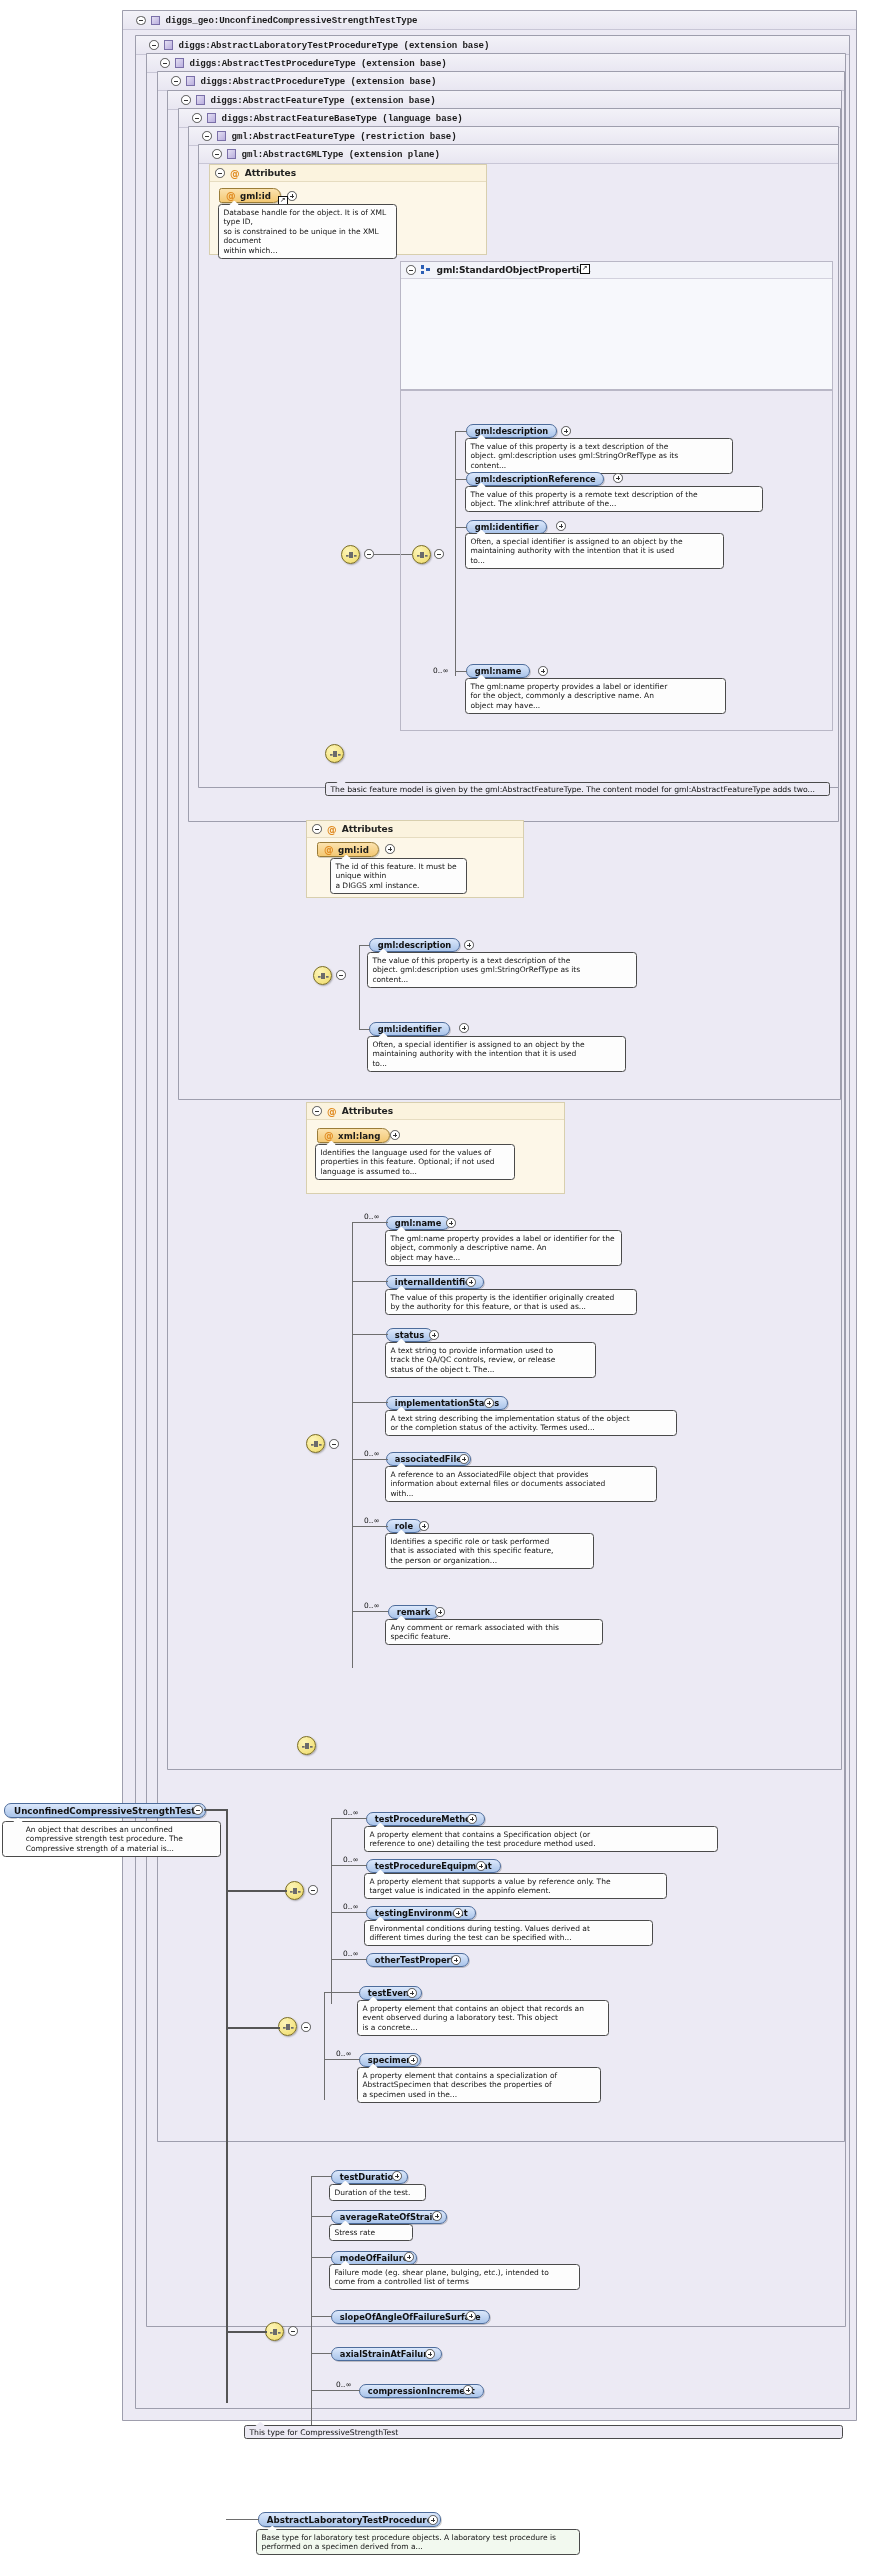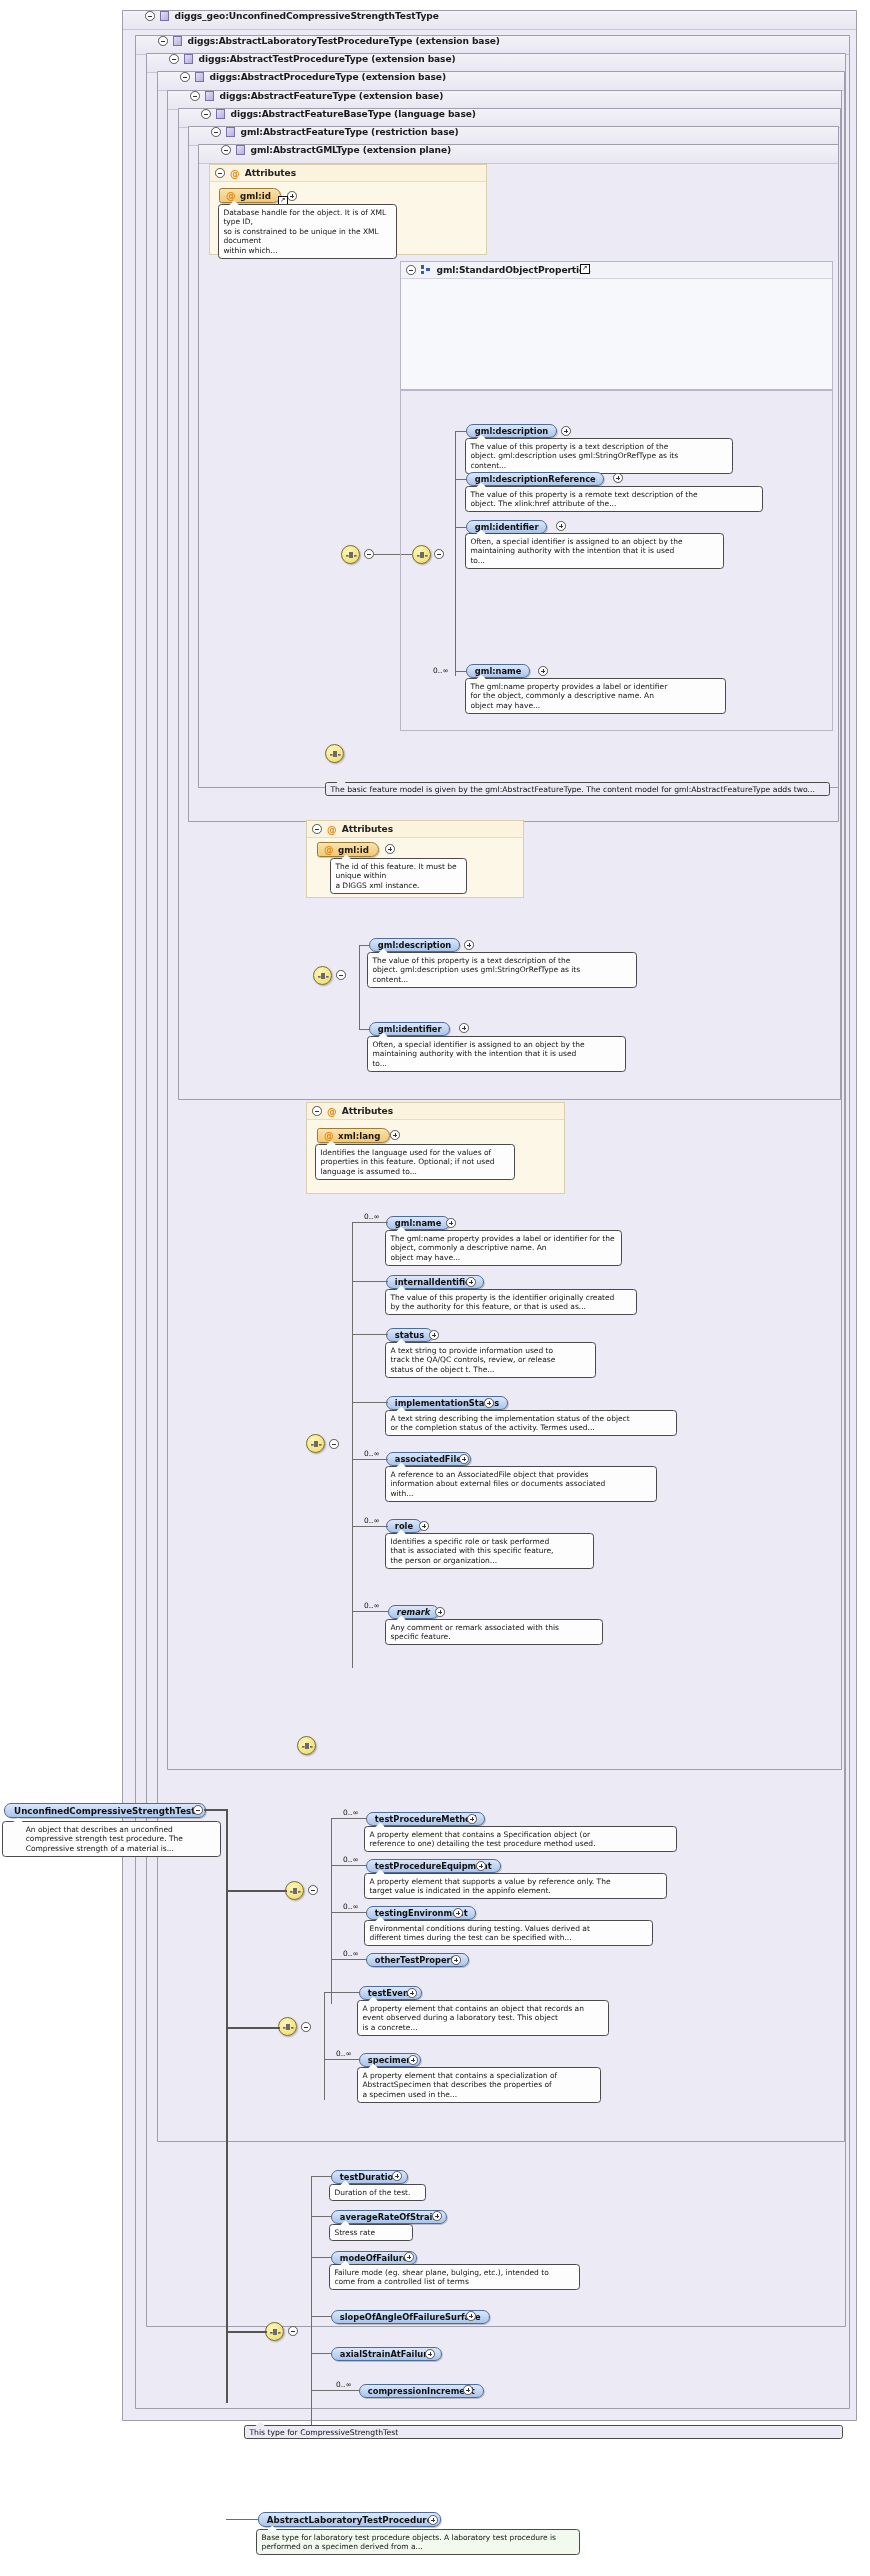--- a/index.html
+++ b/index.html
@@ -19,25 +19,26 @@
   
   .tbox {
     position: absolute;
     border: 0.9px solid #9e9ead;
     background: #eceaf4;
     border-radius: 0.9px;
   }
   .tbox > .thead {
     height: 19px;
     display: flex;
-    align-items: flex-start;
+    align-items: center;
     gap: 5.2px;
-    padding-left: 22px;
+    padding-left: 13px;
     background: linear-gradient(to bottom,#f3f2f8 0%,#e8e6f1 100%);
     border-bottom: 0.9px solid #c8c6d6;
+    font-family: Liberation Mono, monospace;
   }
   .thead .tlabel {
     font-size: 9.1px;
     font-weight: bold;
     color: #1a1a1a;
     white-space: nowrap;
     letter-spacing: -0.1px;
   }
 
   
@@ -489,21 +490,21 @@
   <div class="el-pill" style="left:386px; top:1519px;">
     <span>role</span>
   </div>
   <div class="pm plus" style="left:419px; top:1521px;"></div>
   <div class="h" style="left:352px; top:1526px; width:36px;"></div>
   <div class="doc tail" style="left:385px; top:1533px; width:209px;">Identifies a specific role or task performed
 that is associated with this specific feature,
 the person or organization...</div>
 
   <div class="mult" style="left:364px; top:1601px;">0..∞</div>
-  <div class="el-pill" style="left:388px; top:1605px;font-style:italic;">
+  <div class="el-pill" style="left:388px; top:1605px;">
     <span>remark</span>
   </div>
   <div class="pm plus" style="left:435px; top:1607px;"></div>
   <div class="h" style="left:352px; top:1611px; width:36px;"></div>
   <div class="doc tail" style="left:385px; top:1619px; width:218px;">Any comment or remark associated with this
 specific feature.</div>
 
   <div class="seq" style="left:297px; top:1736px;"></div>
 
   <div class="el-pill big" style="left:3.5px; top:1803px; padding:0 9.6px;">
@@ -520,21 +521,21 @@
   <div class="pm" style="left:308px; top:1885px;"></div>
   <div class="h2" style="left:226px; top:1890px; width:61px;"></div>
   <div class="v" style="left:331px; top:1818px; height:186px;"></div>
 
   <div class="mult" style="left:343px; top:1808px;">0..∞</div>
   <div class="el-pill" style="left:366px; top:1812px;">
     <span>testProcedureMethod</span>
   </div>
   <div class="pm plus" style="left:467px; top:1814px;"></div>
   <div class="h" style="left:331px; top:1818px; width:36px;"></div>
-  <div class="doc tail" style="left:364px; top:1826px; width:313px;">A property element that contains a Specification object (or
+  <div class="doc tail" style="left:364px; top:1826px; width:354px;">A property element that contains a Specification object (or
 reference to one) detailing the test procedure method used.</div>
 
   <div class="mult" style="left:343px; top:1855px;">0..∞</div>
   <div class="el-pill" style="left:366px; top:1859px;">
     <span>testProcedureEquipment</span>
   </div>
   <div class="pm plus" style="left:476px; top:1861px;"></div>
   <div class="h" style="left:331px; top:1865px; width:36px;"></div>
   <div class="doc tail" style="left:364px; top:1873px; width:303px;">A property element that supports a value by reference only. The
 target value is indicated in the appinfo element.</div>

